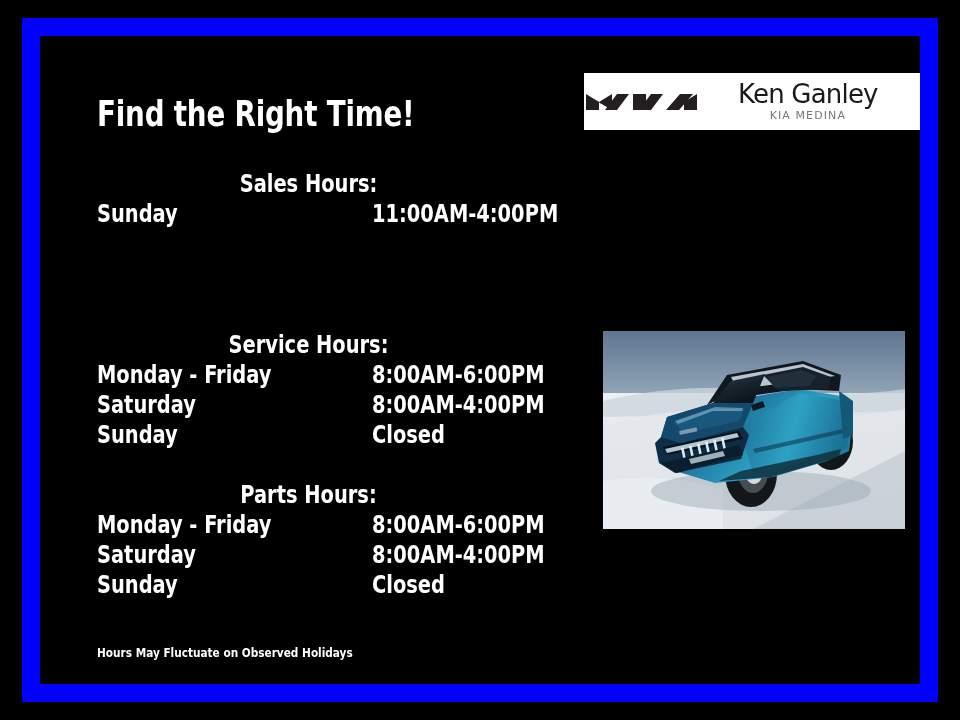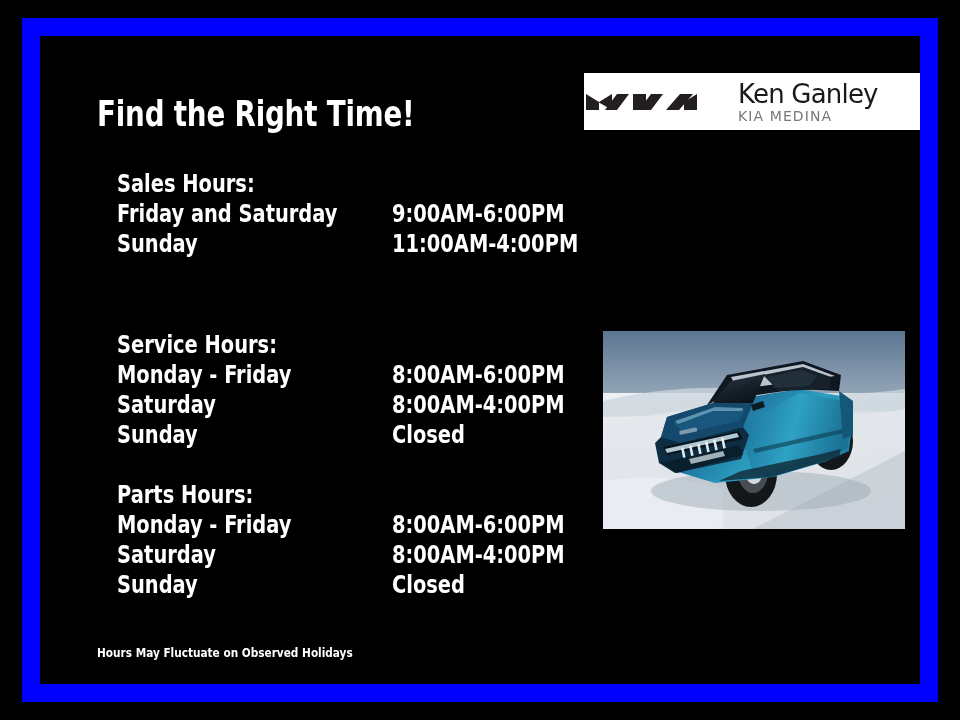--- a/index.html
+++ b/index.html
@@ -14,20 +14,21 @@
     font-family: "Liberation Sans", sans-serif;
   }
 
   
   #slide {
     position: absolute;
     left: 0; top: 0;
     width: 908px;
     height: 720px;
     background: #000000;
+    text-align: center;
   }
   #blue-frame {
     position: absolute;
     left: 22px;
     top: 18px;
     width: 916px;
     height: 684px;
     background: #0000ff;
     box-sizing: border-box;
   }
@@ -55,21 +56,20 @@
     white-space: nowrap;
     transform: scaleX(0.88);
     transform-origin: left center;
   }
 
   
   .hours-block {
     position: absolute;
     left: 57px;
     width: 470px;
-    margin-left: 20px;
   }
   #block-sales   { top: 133px; }
   #block-service { top: 294px; }
   #block-parts   { top: 444px; }
 
   .section-heading {
     font-family: "DejaVu Sans Condensed", "Liberation Sans Narrow", "Liberation Sans", sans-serif;
     font-weight: bold;
     font-size: 24px;
     line-height: 30px;
@@ -144,21 +144,21 @@
     font-family: "DejaVu Sans", "Liberation Sans", sans-serif;
     font-size: 26px;
     font-weight: normal;
     color: #1a1a1a;
     letter-spacing: -0.8px;
     line-height: 26px;
     white-space: nowrap;
   }
   #dealer-sub {
     font-family: "DejaVu Sans", "Liberation Sans", sans-serif;
-    font-size: 14px;
+    font-size: 11px;
     font-weight: normal;
     color: #777777;
     letter-spacing: 1.1px;
     line-height: 14px;
     margin-top: 2px;
     white-space: nowrap;
   }
 
   
   #vehicle-photo {
@@ -194,24 +194,20 @@
         </svg>
         <div id="dealer-name-group">
           <div id="dealer-name">Ken Ganley</div>
           <div id="dealer-sub">KIA MEDINA</div>
         </div>
       </div>
 
       <div class="hours-block" id="block-sales">
         <div class="section-heading">Sales Hours:</div>
         <div class="hours-row">
-          <span class="day-label">Friday and Saturday</span>
-          <span class="time-value">9:00AM-6:00PM</span>
-        </div>
-        <div class="hours-row">
           <span class="day-label">Sunday</span>
           <span class="time-value">11:00AM-4:00PM</span>
         </div>
       </div>
 
       <div class="hours-block" id="block-service">
         <div class="section-heading">Service Hours:</div>
         <div class="hours-row">
           <span class="day-label">Monday - Friday</span>
           <span class="time-value">8:00AM-6:00PM</span>

